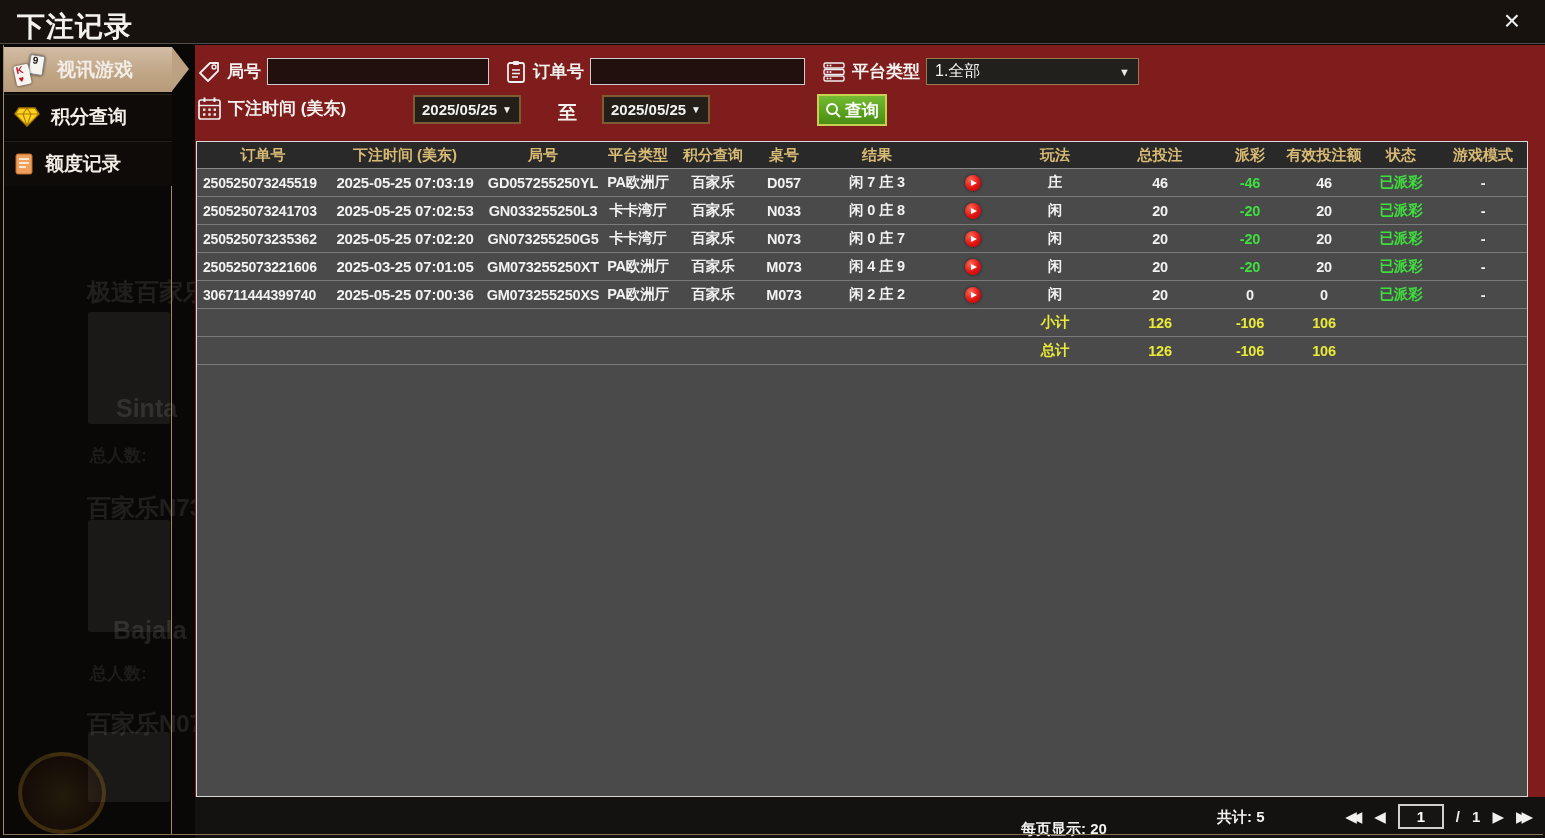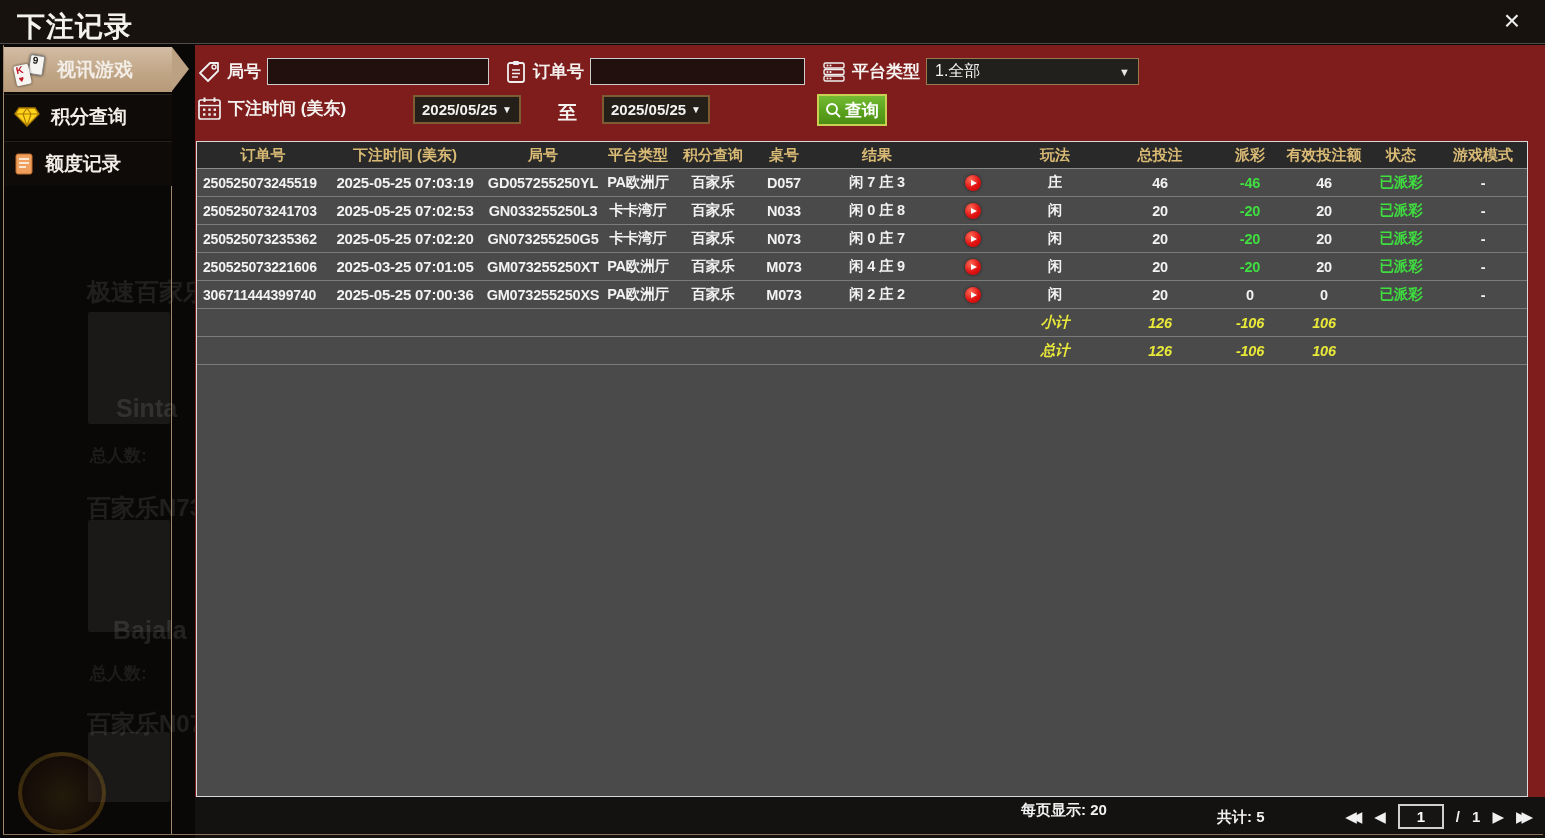--- a/index.html
+++ b/index.html
@@ -71,31 +71,31 @@
     background:#4a4a4a; border:1px solid #d9d9d9; }
   .trow { display:grid; grid-template-columns:132px 152px 124px 66px 84px 58px 128px 64px 100px 110px 70px 78px 76px auto; }
   .thead { background:#292929; height:27px; border-bottom:1px solid #8a8a8a; }
   .thead .th { color:#d9ba74; font-size:15px; font-weight:700; display:flex; align-items:center; justify-content:center; white-space:nowrap; overflow:hidden; }
   .tbody .trow { height:28px; border-bottom:1px solid #7b7b7b; }
   .td { color:#f2f2f2; font-size:14.5px; font-weight:600; letter-spacing:-.2px;
     display:flex; align-items:center; justify-content:center; white-space:nowrap; overflow:hidden; }
   .td.c-order { justify-content:flex-start; padding-left:6px; font-size:14px; }
   .td.num { font-size:15px; }
   .td.green, .td.status { color:#3fdf3f; }
-  .td.sum { color:#e9e93a; font-weight:700;font-style:italic; }
+  .td.sum { color:#e9e93a; font-weight:700; }
   .play-btn { width:16px; height:16px; border-radius:50%; cursor:pointer;
     background:radial-gradient(circle at 35% 30%, #ff6a55, #e11212 55%, #b80606 100%);
     display:flex; align-items:center; justify-content:center; box-shadow:0 0 3px rgba(0,0,0,.6); }
   .play-btn::after { content:""; border-left:6px solid #fff; border-top:3.5px solid transparent;
     border-bottom:3.5px solid transparent; margin-left:2px; }
 
   
   .pager { position:absolute; left:0; top:752px; width:1350px; height:41px; background:#131211; }
   .pager span { color:#f0f0f0; font-size:15px; font-weight:700; }
-  .page-size { position:absolute; left:826px; top:4px; }
+  .page-size { position:absolute; left:826px; top:23px; }
   .total-count { position:absolute; left:1022px; top:11px; }
   .pg-nav { position:absolute; right:18px; top:7px; display:flex; align-items:center; gap:12px; }
   .pg-arrow { color:#7f7f7f; font-size:13px; cursor:pointer; display:flex; letter-spacing:-6px; padding-right:6px; }
   .pg-arrow.single { letter-spacing:0; padding-right:0; }
   .page-input { width:46px; height:25px; background:#161514; border:2px solid #cfcfcf;
     color:#fff; font-size:15px; font-weight:700; text-align:center; outline:none; }
   .pg-sep { color:#e8e8e8; }
 
   svg { display:block; }
 </style>

